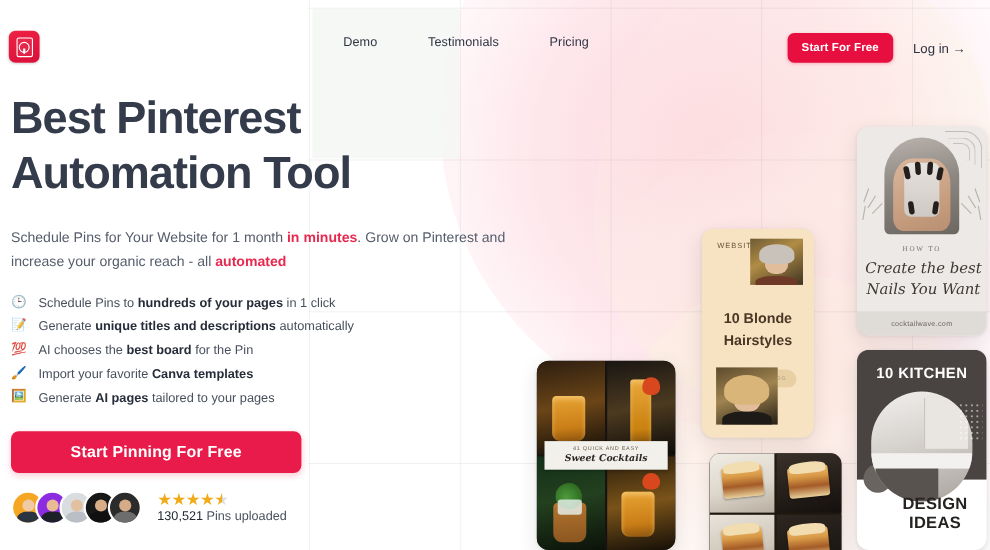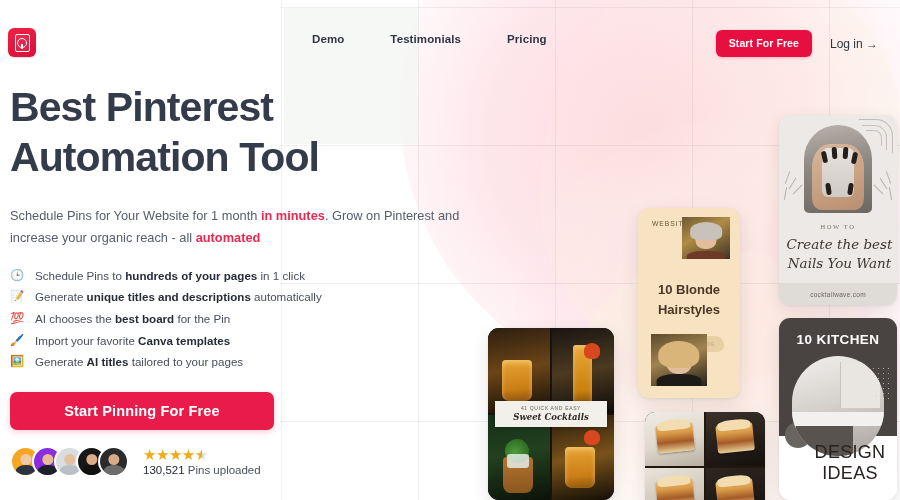--- a/index.html
+++ b/index.html
@@ -132,21 +132,21 @@
   .nav-links {
     position: absolute;
     left: 312px;
     top: 33px;
     display: flex;
     gap: 46px;
   }
   .nav-link {
     font-size: 11.5px;
     color: #2f3542;
-    font-weight: 700;
+    font-weight: 400;
     letter-spacing: 0.1px;
     text-decoration: none;
     white-space: nowrap;
     cursor: pointer;
   }
 
   .nav-right {
     position: absolute;
     right: 22px;
     top: 30px;
@@ -507,22 +507,22 @@
   }
   .kitchen-dot-circle {
     position: absolute; left: 6px; bottom: 52px;
     width: 26px; height: 26px;
     border-radius: 50%;
     background: #6a6460;
   }
   .kitchen-sub {
     position: absolute; left: 0; right: 0; bottom: 16px;
     text-align: center;
-    font-size: 18px;
-    font-weight: 400;
+    font-size: 15px;
+    font-weight: 700;
     letter-spacing: 0.3px;
     color: #262220;
     margin-left: 24px;
   }
 
   
   #card-cocktails {
     left: 488px; top: 328px;
     width: 126px; height: 172px;
     background: #161310;
@@ -703,21 +703,21 @@
         <span><span>AI chooses the </span><b>best board</b><span> for the Pin</span></span>
       </div>
 
       <div class="feature">
         <span class="f-icon">🖌️</span>
         <span><span>Import your favorite </span><b>Canva templates</b><span></span></span>
       </div>
 
       <div class="feature">
         <span class="f-icon">🖼️</span>
-        <span><span>Generate </span><b>AI titles</b><span> tailored to your pages</span></span>
+        <span><span>Generate </span><b>AI pages</b><span> tailored to your pages</span></span>
       </div>
     </div>
 
     <button class="cta">Start Pinning For Free</button>
 
     <div class="social">
       <div class="avatars">
         <div class="avatar" style="background:#f5a623">
           <div class="body" style="background:#2b3440"></div>
             <div class="head" style="background:#f0c9a5"></div>

